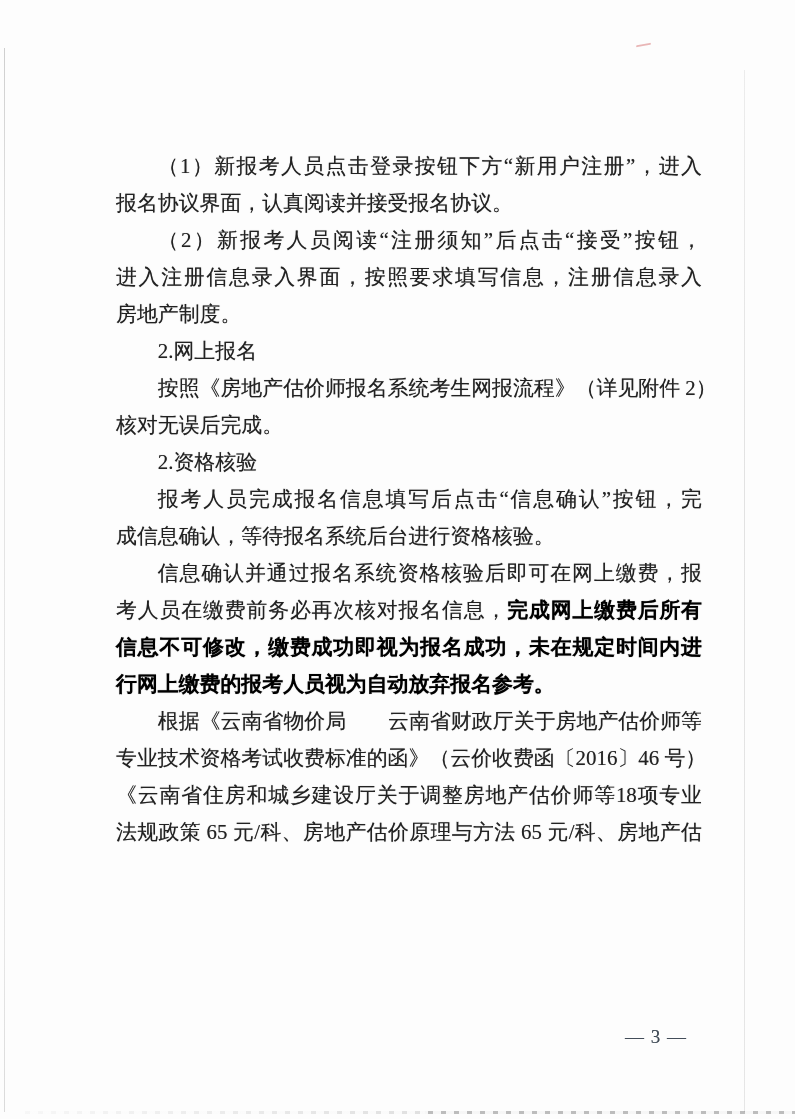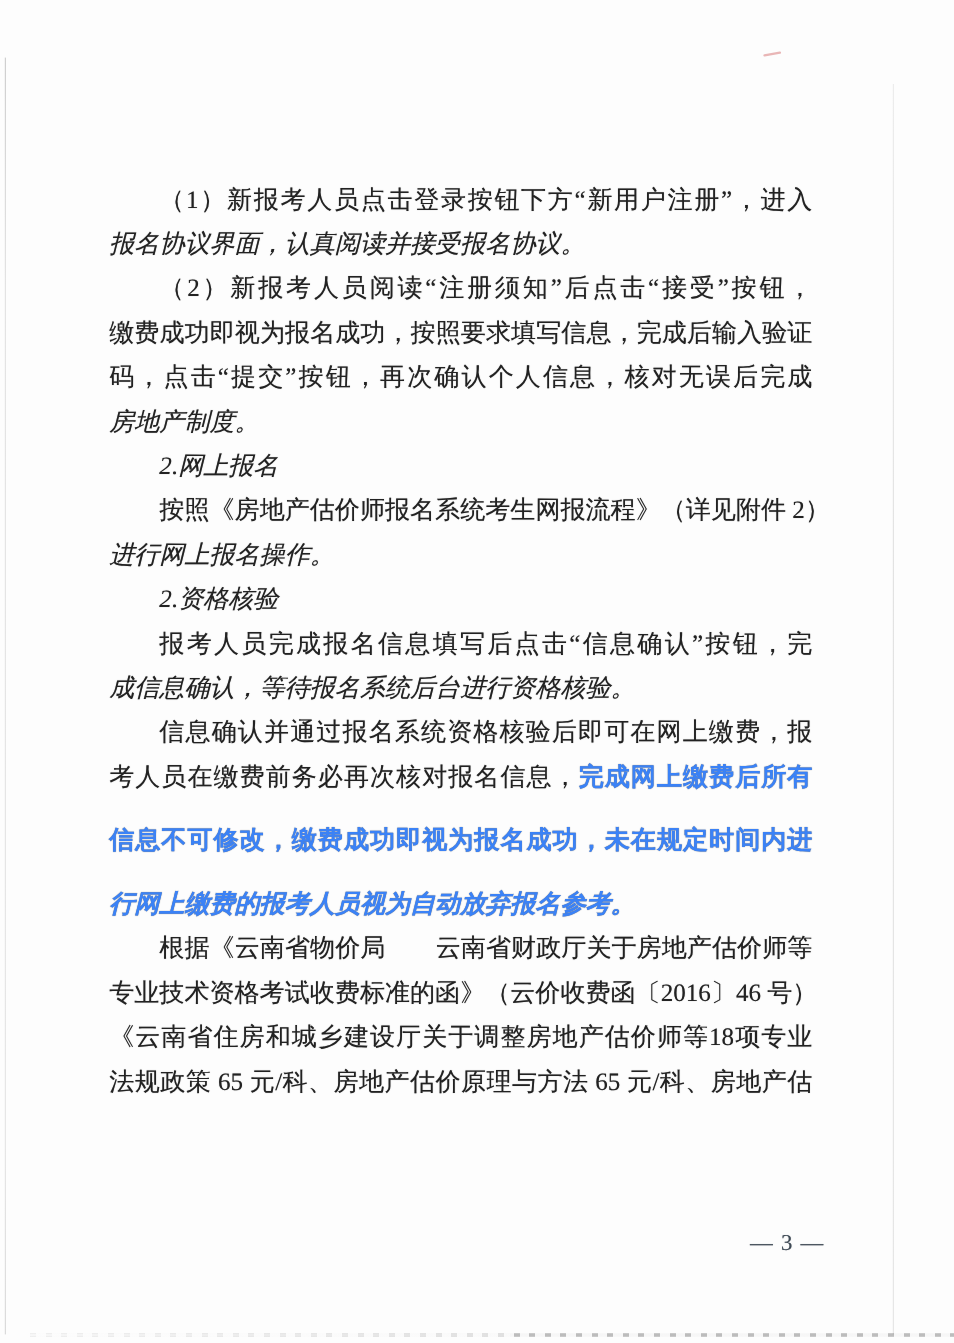--- a/index.html
+++ b/index.html
@@ -46,48 +46,46 @@
     position: absolute;
     left: 636px; top: 44px;
     width: 15px; height: 2px;
     background: rgba(226,158,158,0.75);
     transform: rotate(-10deg);
     border-radius: 2px;
   }
   
   .body-text {
     position: absolute;
-    left: 91px; top: 148px;
+    left: 116px; top: 148px;
     width: 586px;
     color: #222222;
     font-size: 20.9px;
     text-shadow: 0 0 0.7px rgba(45,45,45,0.55);
   }
   .line {
     width: 586px;
     height: 37px;
     line-height: 37px;
     text-align: justify;
     text-align-last: justify;
     text-justify: inter-character;
     white-space: nowrap;
   }
   .line.lastleft {
     text-align-last: left;
     white-space: normal;
-    font-style: italic;
   }
   .line.ind {
     text-indent: 2em;
   }
   .line.bold, .line .bold {
     font-weight: 700;
-    color: #3b82f6;
+    color: #000000;
     text-shadow: 0 0 0.8px rgba(20,20,20,0.65);
-    margin-top: 16px;
   }
   .page-number {
     position: absolute;
     top: 1025px;
     right: 108px;
     font-size: 19px;
     line-height: 24px;
     color: #3f4a55;
     letter-spacing: 1px;
     text-shadow: 0 0 0.6px rgba(63,74,85,0.5);
@@ -101,26 +99,25 @@
   <div class="edge-left"></div>
   <div class="edge-right"></div>
   <div class="edge-bottom"></div>
   <div class="edge-bottom-fade"></div>
   <div class="pink-mark"></div>
 
   <div class="body-text">
     <div class="line ind">（1）新报考人员点击登录按钮下方“新用户注册”，进入</div>
     <div class="line lastleft">报名协议界面，认真阅读并接受报名协议。</div>
     <div class="line ind">（2）新报考人员阅读“注册须知”后点击“接受”按钮，</div>
-    <div class="line">缴费成功即视为报名成功，按照要求填写信息，完成后输入验证</div>
-    <div class="line">码，点击“提交”按钮，再次确认个人信息，核对无误后完成</div>
+    <div class="line">进入注册信息录入界面，按照要求填写信息，注册信息录入</div>
     <div class="line lastleft">房地产制度。</div>
     <div class="line ind lastleft">2.网上报名</div>
     <div class="line ind">按照《房地产估价师报名系统考生网报流程》（详见附件 2）</div>
-    <div class="line lastleft">进行网上报名操作。</div>
+    <div class="line lastleft">核对无误后完成。</div>
     <div class="line ind lastleft">2.资格核验</div>
     <div class="line ind">报考人员完成报名信息填写后点击“信息确认”按钮，完</div>
     <div class="line lastleft">成信息确认，等待报名系统后台进行资格核验。</div>
     <div class="line ind">信息确认并通过报名系统资格核验后即可在网上缴费，报</div>
     <div class="line"><span>考人员在缴费前务必再次核对报名信息，</span><span class="bold">完成网上缴费后所有</span></div>
     <div class="line bold">信息不可修改，缴费成功即视为报名成功，未在规定时间内进</div>
     <div class="line bold lastleft">行网上缴费的报考人员视为自动放弃报名参考。</div>
     <div class="line ind">根据《云南省物价局　　云南省财政厅关于房地产估价师等</div>
     <div class="line">专业技术资格考试收费标准的函》（云价收费函〔2016〕46 号）</div>
     <div class="line">《云南省住房和城乡建设厅关于调整房地产估价师等18项专业</div>

